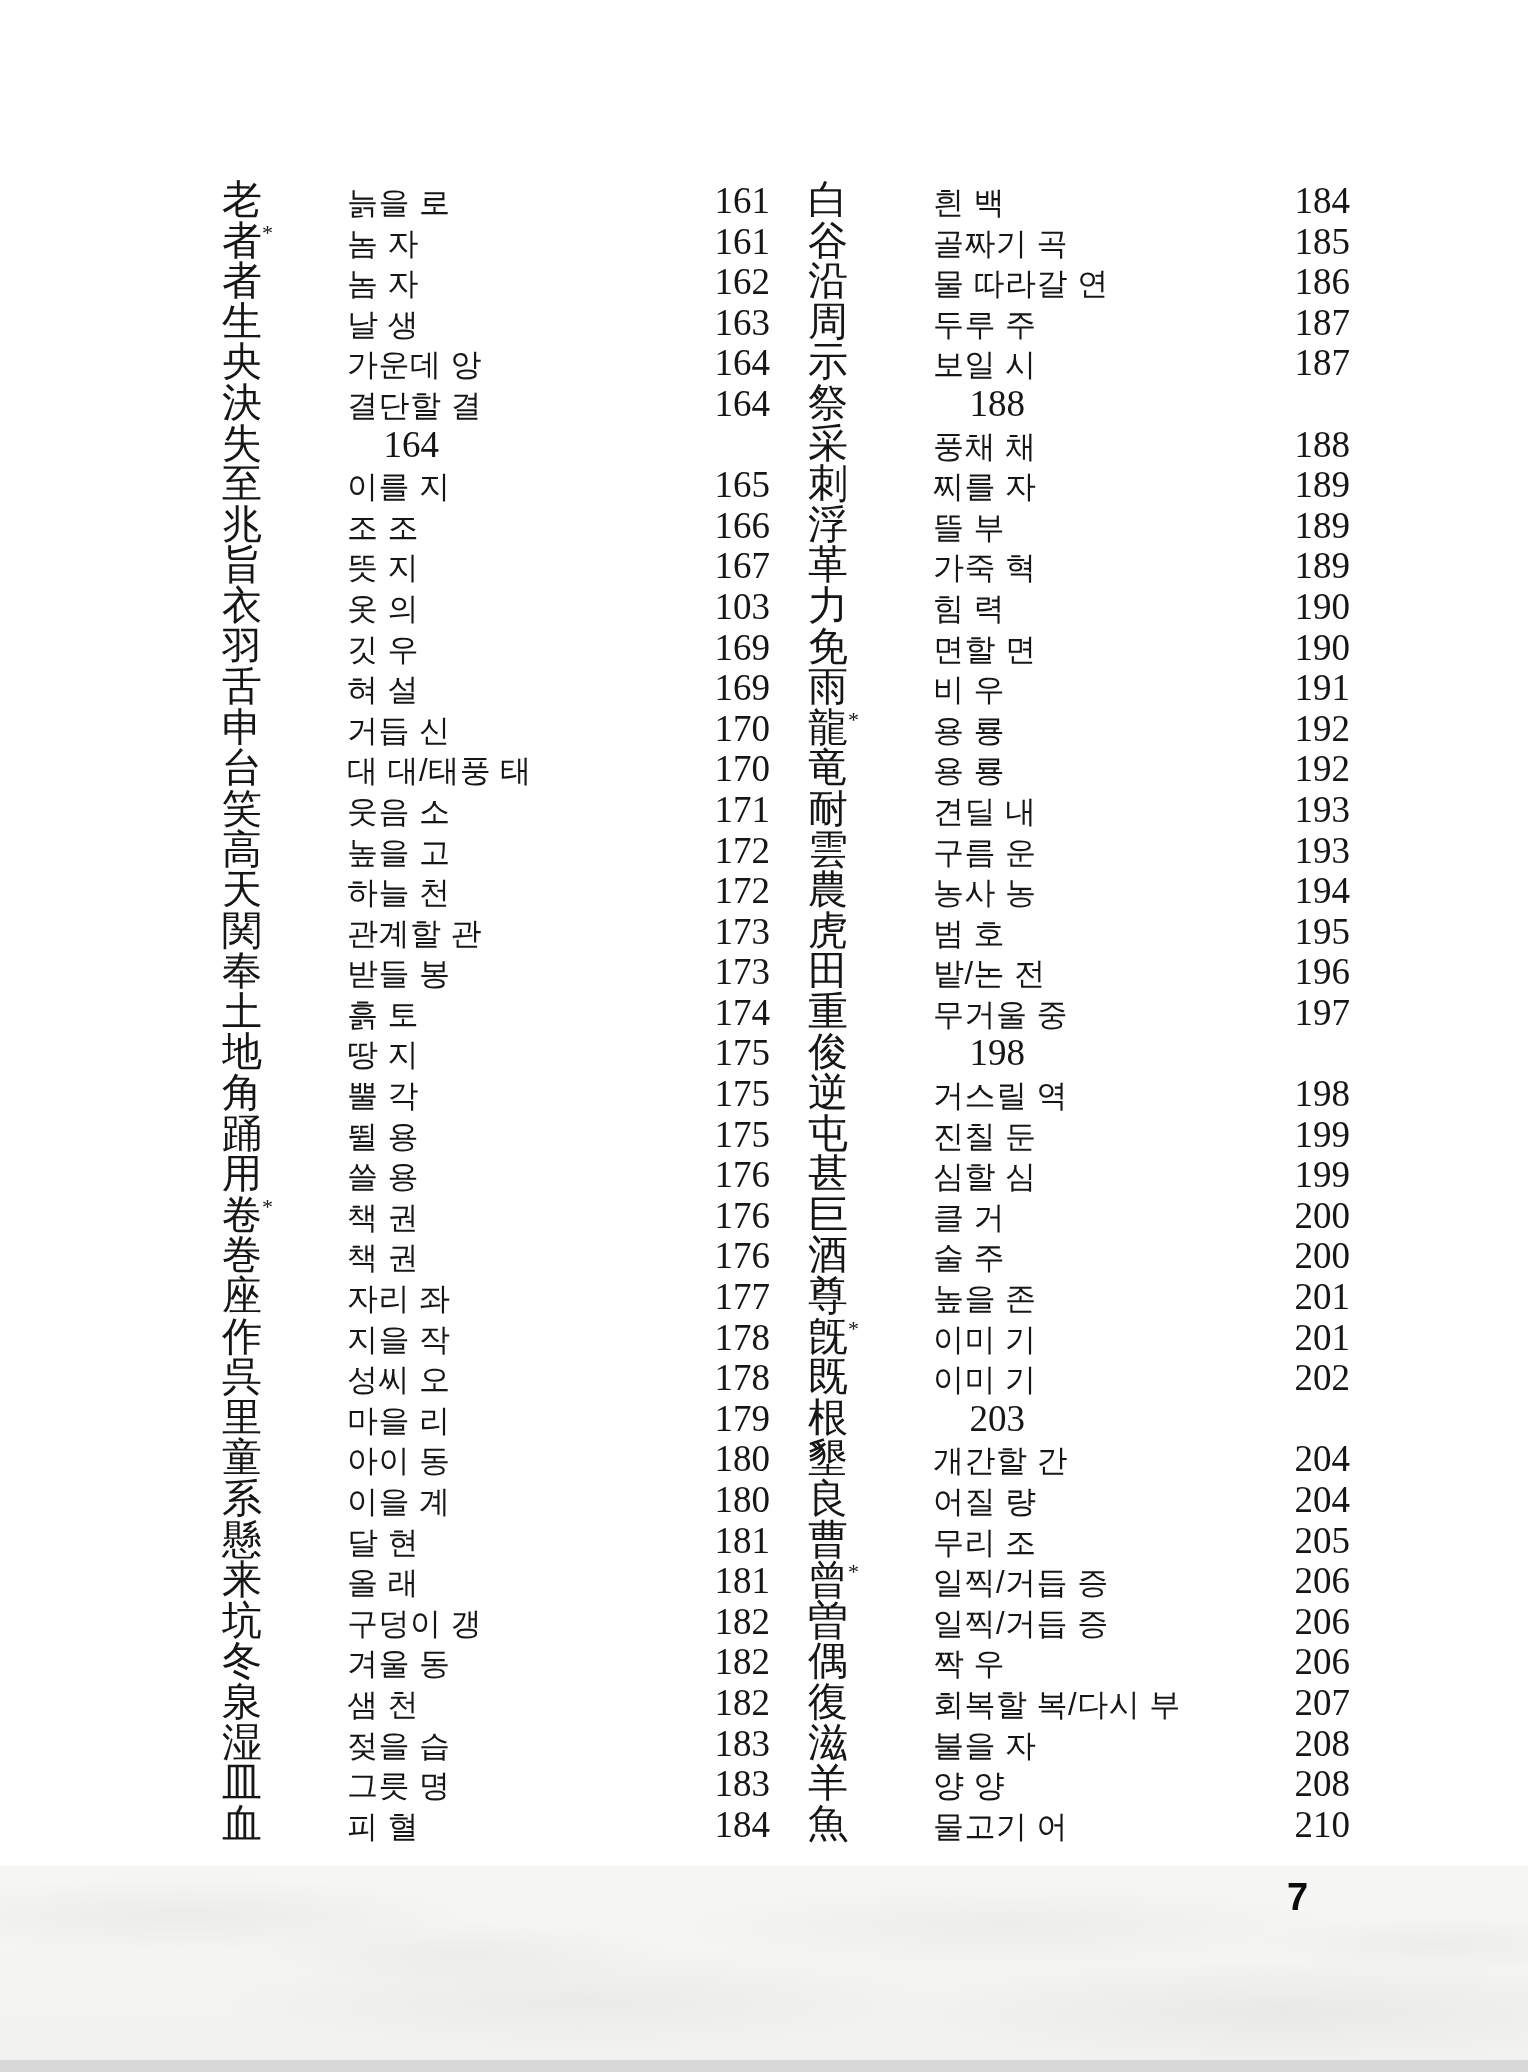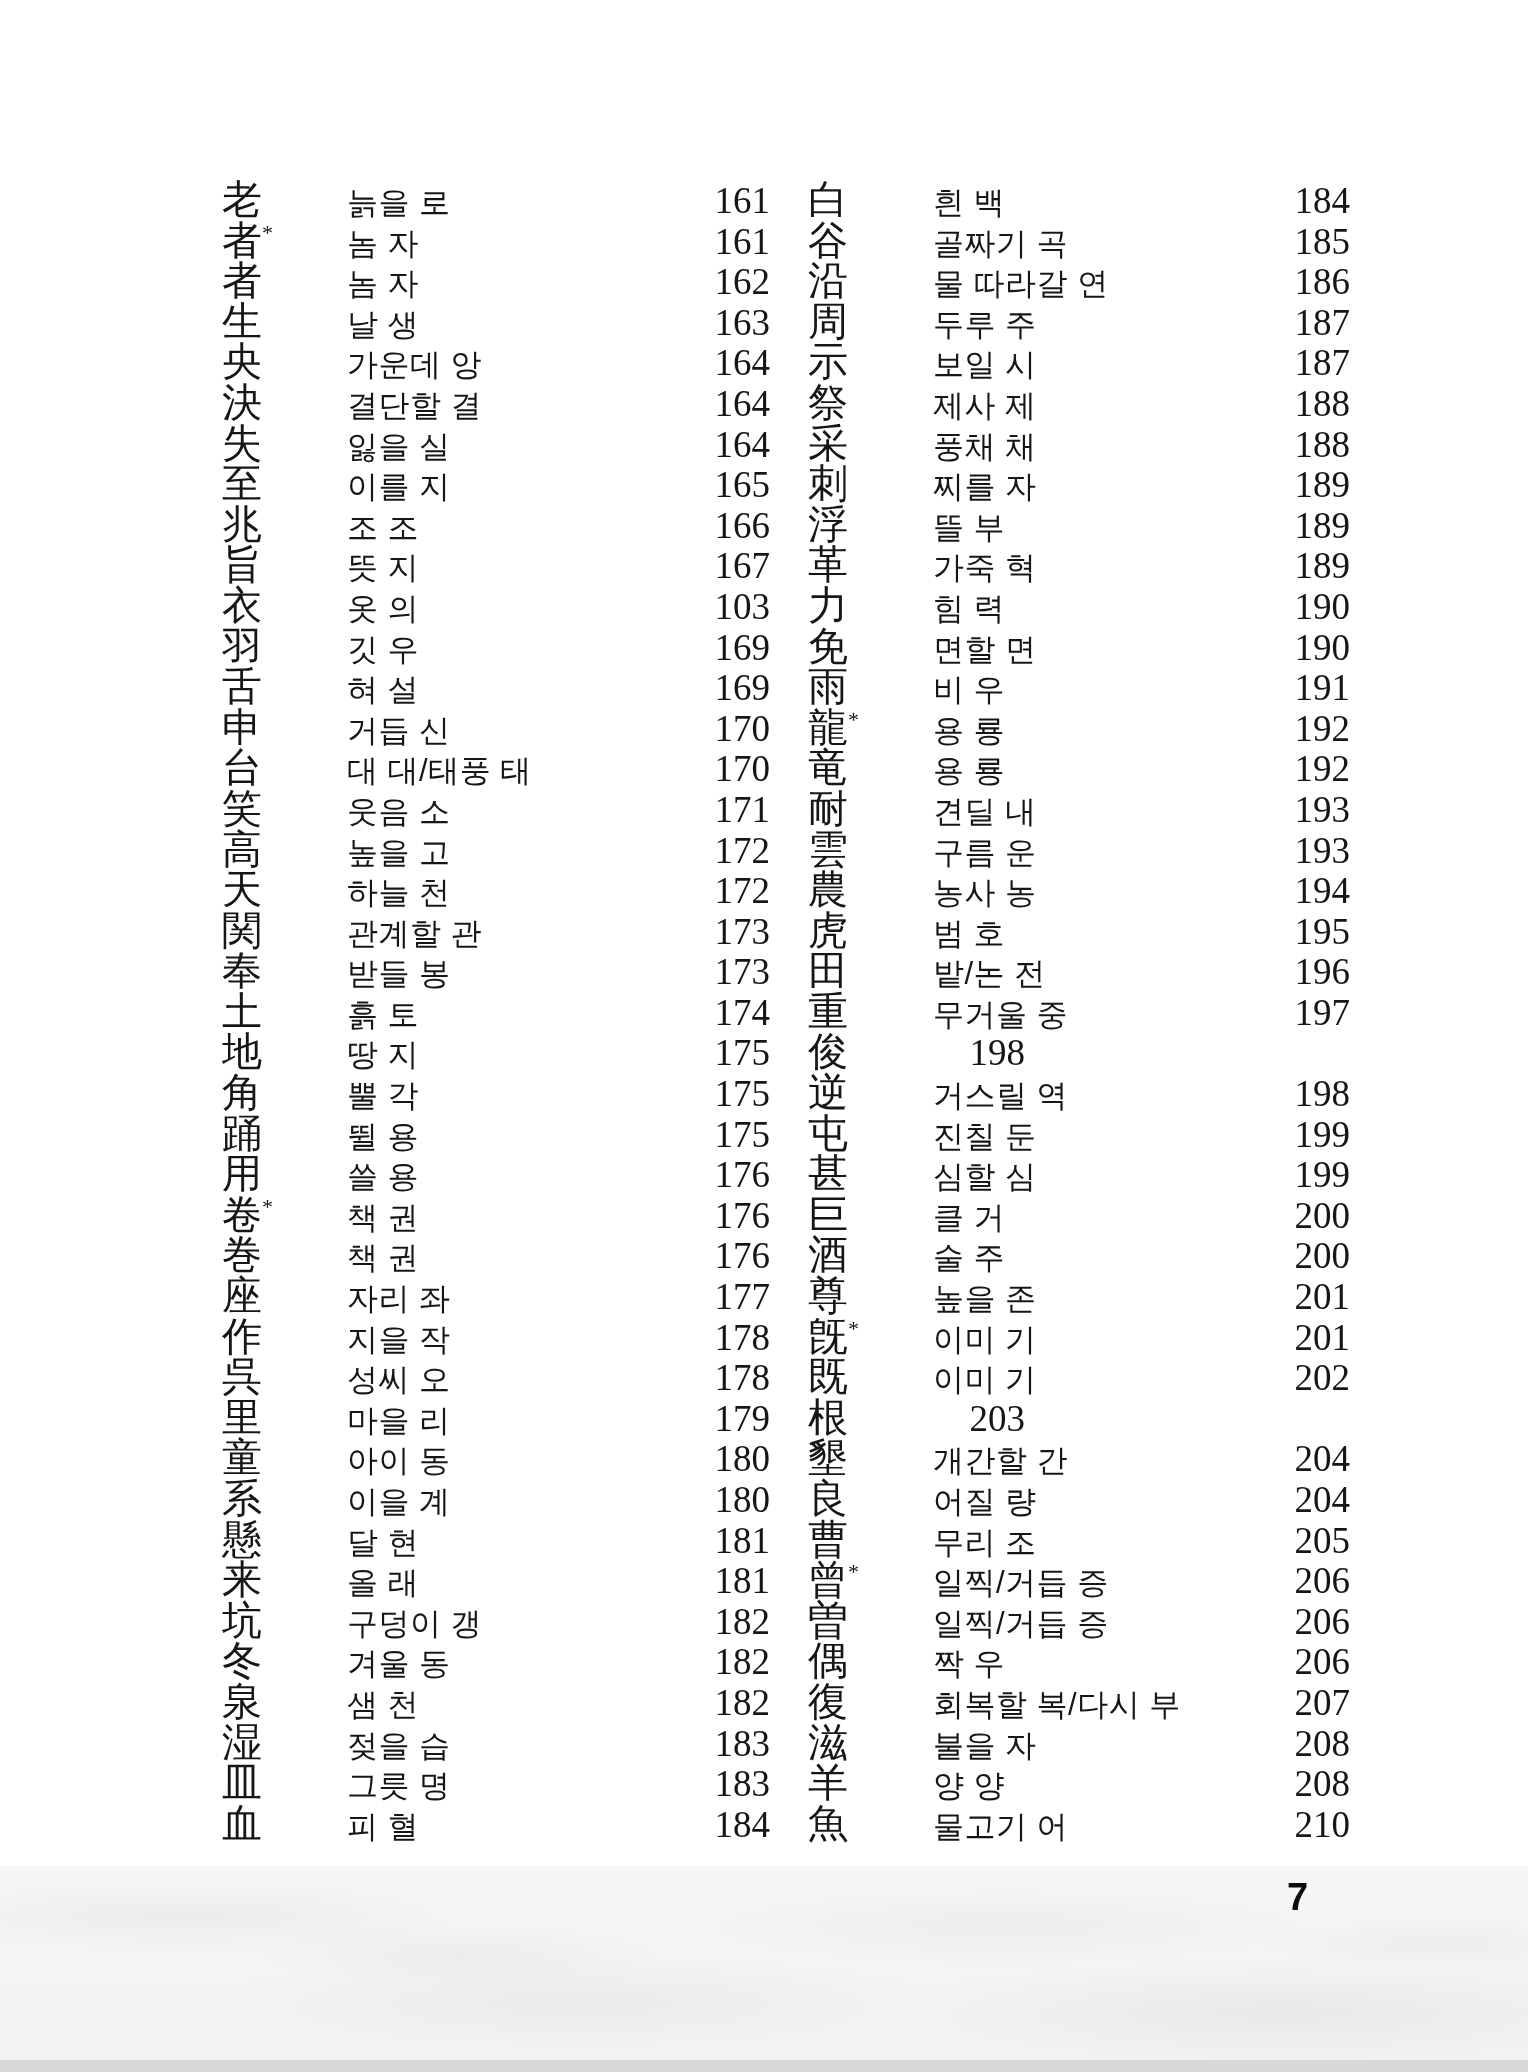--- a/index.html
+++ b/index.html
@@ -117,21 +117,20 @@
           <span class="reading">가운데 앙</span>
           <span class="pagenum">164</span>
         </div>
         <div class="row">
           <span class="hanja"><span>決</span><sup></sup></span>
           <span class="reading">결단할 결</span>
           <span class="pagenum">164</span>
         </div>
         <div class="row">
           <span class="hanja"><span>失</span><sup></sup></span>
-          <span class="reading">잃을 실</span>
           <span class="pagenum">164</span>
         </div>
         <div class="row">
           <span class="hanja"><span>至</span><sup></sup></span>
           <span class="reading">이를 지</span>
           <span class="pagenum">165</span>
         </div>
         <div class="row">
           <span class="hanja"><span>兆</span><sup></sup></span>
           <span class="reading">조 조</span>
@@ -319,21 +318,20 @@
           <span class="reading">두루 주</span>
           <span class="pagenum">187</span>
         </div>
         <div class="row">
           <span class="hanja"><span>示</span><sup></sup></span>
           <span class="reading">보일 시</span>
           <span class="pagenum">187</span>
         </div>
         <div class="row">
           <span class="hanja"><span>祭</span><sup></sup></span>
-          <span class="reading">제사 제</span>
           <span class="pagenum">188</span>
         </div>
         <div class="row">
           <span class="hanja"><span>采</span><sup></sup></span>
           <span class="reading">풍채 채</span>
           <span class="pagenum">188</span>
         </div>
         <div class="row">
           <span class="hanja"><span>刺</span><sup></sup></span>
           <span class="reading">찌를 자</span>

